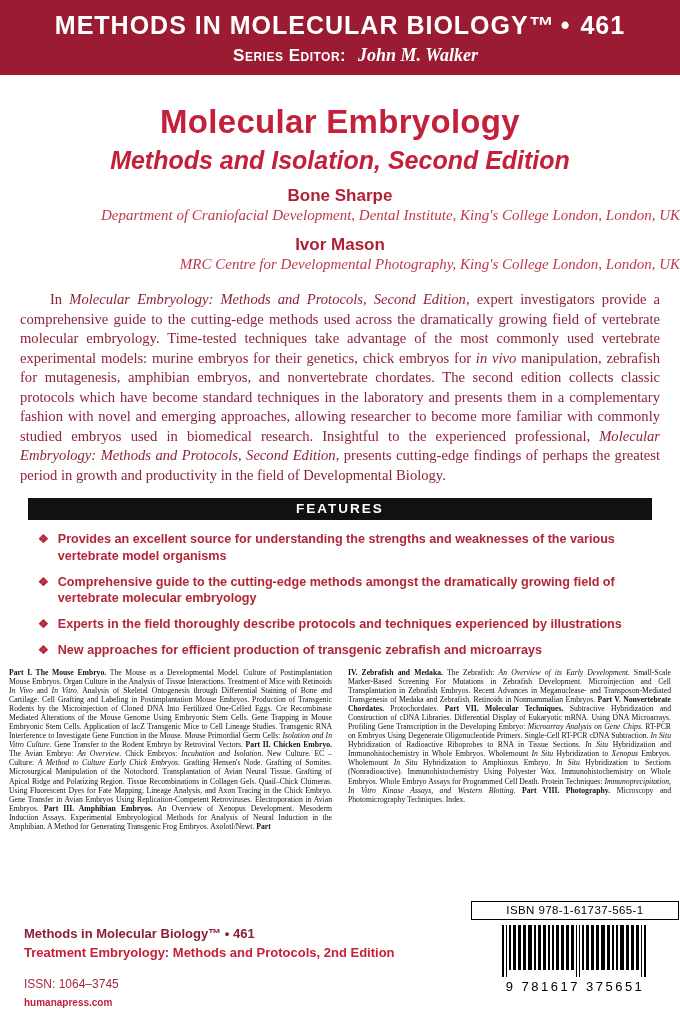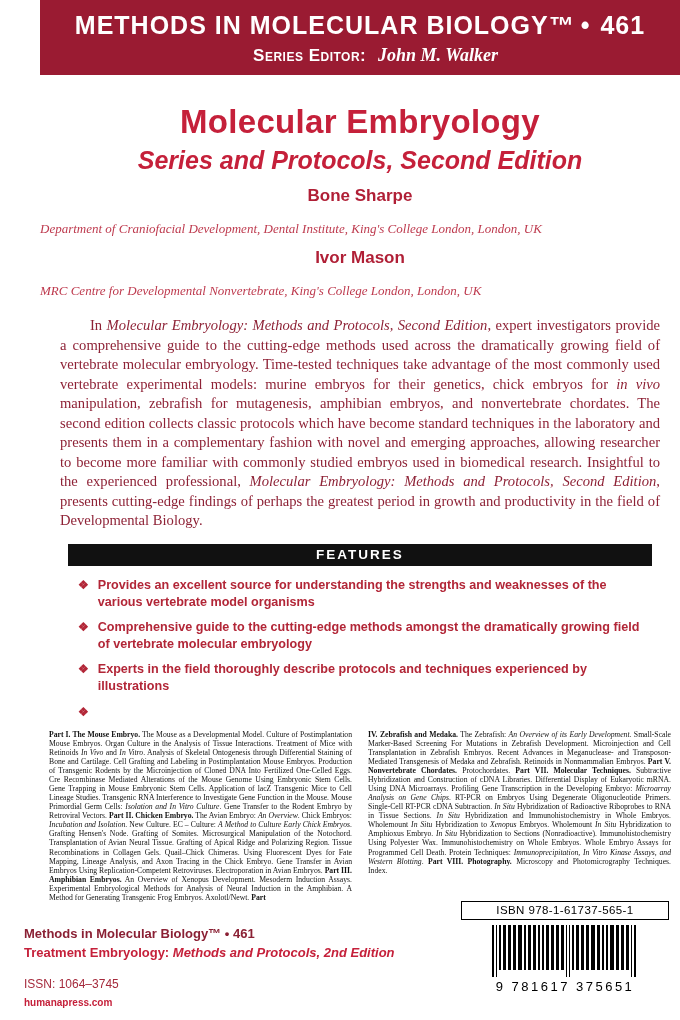--- a/index.html
+++ b/index.html
@@ -6,36 +6,36 @@
     --hdr-bg:#9a1b32;
     --red:#c5203a;
     --maroon:#8e2236;
     --bar:#111111;
   }
   *{margin:0;padding:0;box-sizing:border-box;}
   html,body{background:#e8e8e8;}
   body{font-family:"Liberation Sans",sans-serif;}
   .page{
     width:680px;height:1020px;position:relative;margin:0 auto;
-    background:#ffffff;overflow:hidden;padding-left:40px;
+    background:#ffffff;overflow:hidden;
   }
   
   .header{background:var(--hdr-bg);color:#fff;text-align:center;padding:11px 0 9px;}
   .header-line1{font-size:25px;font-weight:700;letter-spacing:1px;}
   .vol{margin-left:4px;}
   .vol-sep{margin:0 6px;}
   .header-line2{font-size:17px;margin-top:5px;}
   .se-label{font-variant:small-caps;font-weight:700;letter-spacing:.5px;margin-left:31px;}
   .se-name{font-style:italic;font-weight:700;font-family:"Liberation Serif",serif;margin-left:7px;font-size:18px;}
   
   .title{text-align:center;color:var(--red);font-weight:700;font-size:33px;margin-top:28px;letter-spacing:.3px;}
   .subtitle{text-align:center;color:var(--red);font-weight:700;font-style:italic;font-size:25px;margin-top:5px;}
   .edited-by{text-align:center;color:var(--red);font-size:15px;margin-top:22px;}
   .editor-name{text-align:center;color:#b01f36;font-weight:700;font-size:17px;margin-top:11px;}
-  .editor-affil{text-align:left;color:#be3a4e;font-style:italic;font-size:13px;margin-top:15px;font-family:"Liberation Serif",serif;}
+  .editor-affil{text-align:right;color:#be3a4e;font-style:italic;font-size:15px;margin-top:1px;font-family:"Liberation Serif",serif;}
   
   .description{
     margin:17px 20px 0;text-align:justify;color:var(--maroon);
     font-family:"Liberation Serif",serif;font-size:14.6px;line-height:1.34;text-indent:30px;
   }
   .seg-i{font-style:italic;}
   .seg-b{font-weight:700;}
   
   .bar{
     background:var(--bar);color:#fff;text-align:center;font-weight:700;
@@ -48,25 +48,25 @@
   
   .contents-cols{display:flex;gap:16px;margin:8px 9px 0;max-height:245px;overflow:hidden;}
   .contents-col{
     flex:1;font-family:"Liberation Serif",serif;font-size:7.7px;line-height:1.18;
     text-align:justify;color:#121212;
   }
   
   .footer-left{position:absolute;left:24px;bottom:12px;}
   .fl-series{color:#8a2034;font-weight:700;font-size:13px;margin-bottom:4px;}
   .fl-book{color:var(--red);font-weight:700;font-size:13px;margin-bottom:17px;}
-  .fl-book .it{font-style:italic;}
+  .fl-book .it{}
   .fl-issn{color:#a52a3c;font-size:12px;margin-bottom:6px;}
   .fl-site{color:var(--red);font-weight:700;font-size:10px;}
   
-  .barcode-block{position:absolute;right:11px;bottom:26px;width:208px;text-align:center;background:#fff;}
+  .barcode-block{position:absolute;right:1px;bottom:26px;width:208px;text-align:center;background:#fff;}
   .isbn-box{border:1px solid #000;padding:2px 0 3px;font-size:11.5px;letter-spacing:.4px;margin-bottom:5px;color:#000;}
   .bars{height:52px;display:flex;align-items:flex-start;justify-content:center;}
   .bars div{background:#000;flex:none;}
   .barcode-digits{font-size:13px;letter-spacing:2.5px;margin-top:2px;color:#000;}
 </style>
 </head>
 <body>
 
 <div class="page">
 
@@ -74,48 +74,49 @@
     <div class="header-line1">
       <span>METHODS IN MOLECULAR BIOLOGY™</span><span class="vol-sep">•</span><span class="vol">461</span>
     </div>
     <div class="header-line2">
       <span class="se-label">Series Editor:</span>
       <span class="se-name">John M. Walker</span>
     </div>
   </header>
 
   <h1 class="title">Molecular Embryology</h1>
-  <h2 class="subtitle">Series and Protocols, Second Edition</h2>
+  <h2 class="subtitle">Methods and Isolation, Second Edition</h2>
 
 
   <div class="editor-name">Bone Sharpe</div>
   <div class="editor-affil">Department of Craniofacial Development, Dental Institute, King's College London, London, UK</div>
 
   <div class="editor-name">Ivor Mason</div>
-  <div class="editor-affil">MRC Centre for Developmental Nonvertebrate, King's College London, London, UK</div>
+  <div class="editor-affil">MRC Centre for Developmental Photography, King's College London, London, UK</div>
 
   <p class="description"><span>In </span><span class="seg-i">Molecular Embryology: Methods and Protocols, Second Edition</span><span>, expert investigators provide a comprehensive guide to the cutting-edge methods used across the dramatically growing field of vertebrate molecular embryology. Time-tested techniques take advantage of the most commonly used vertebrate experimental models: murine embryos for their genetics, chick embryos for </span><span class="seg-i">in vivo</span><span> manipulation, zebrafish for mutagenesis, amphibian embryos, and nonvertebrate chordates. The second edition collects classic protocols which have become standard techniques in the laboratory and presents them in a complementary fashion with novel and emerging approaches, allowing researcher to become more familiar with commonly studied embryos used in biomedical research. Insightful to the experienced professional, </span><span class="seg-i">Molecular Embryology: Methods and Protocols, Second Edition</span><span>, presents cutting-edge findings of perhaps the greatest period in growth and productivity in the field of Developmental Biology.</span></p>
 
   <div class="bar">FEATURES</div>
 
   <ul class="features-list">
     <li class="feature-item">
       <span class="feature-bullet">❖</span>
       <span class="feature-text">Provides an excellent source for understanding the strengths and weaknesses of the various vertebrate model organisms</span>
     </li>
     <li class="feature-item">
       <span class="feature-bullet">❖</span>
       <span class="feature-text">Comprehensive guide to the cutting-edge methods amongst the dramatically growing field of vertebrate molecular embryology</span>
     </li>
     <li class="feature-item">
       <span class="feature-bullet">❖</span>
       <span class="feature-text">Experts in the field thoroughly describe protocols and techniques experienced by illustrations</span>
     </li>
     <li class="feature-item">
       <span class="feature-bullet">❖</span>
+      <span class="feature-text">New approaches for efficient production of transgenic zebrafish and microarrays</span>
     </li>
   </ul>
 
 
   <div class="contents-cols">
     <div class="contents-col"><span class="seg-b">Part I. The Mouse Embryo.</span><span> The Mouse as a Developmental Model. Culture of Postimplantation Mouse Embryos. Organ Culture in the Analysis of Tissue Interactions. Treatment of Mice with Retinoids </span><span class="seg-i">In Vivo</span><span> and </span><span class="seg-i">In Vitro</span><span>. Analysis of Skeletal Ontogenesis through Differential Staining of Bone and Cartilage. Cell Grafting and Labeling in Postimplantation Mouse Embryos. Production of Transgenic Rodents by the Microinjection of Cloned DNA Into Fertilized One-Celled Eggs. Cre Recombinase Mediated Alterations of the Mouse Genome Using Embryonic Stem Cells. Gene Trapping in Mouse Embryonic Stem Cells. Application of lacZ Transgenic Mice to Cell Lineage Studies. Transgenic RNA Interference to Investigate Gene Function in the Mouse. Mouse Primordial Germ Cells: </span><span class="seg-i">Isolation and In Vitro Culture</span><span>. Gene Transfer to the Rodent Embryo by Retroviral Vectors. </span><span class="seg-b">Part II. Chicken Embryo.</span><span> The Avian Embryo: </span><span class="seg-i">An Overview</span><span>. Chick Embryos: </span><span class="seg-i">Incubation and Isolation</span><span>. New Culture. EC – Culture: </span><span class="seg-i">A Method to Culture Early Chick Embryos</span><span>. Grafting Hensen's Node. Grafting of Somites. Microsurgical Manipulation of the Notochord. Transplantation of Avian Neural Tissue. Grafting of Apical Ridge and Polarizing Region. Tissue Recombinations in Collagen Gels. Quail–Chick Chimeras. Using Fluorescent Dyes for Fate Mapping, Lineage Analysis, and Axon Tracing in the Chick Embryo. Gene Transfer in Avian Embryos Using Replication-Competent Retroviruses. Electroporation in Avian Embryos. </span><span class="seg-b">Part III. Amphibian Embryos.</span><span> An Overview of Xenopus Development. Mesoderm Induction Assays. Experimental Embryological Methods for Analysis of Neural Induction in the Amphibian. A Method for Generating Transgenic Frog Embryos. Axolotl/Newt. </span><span class="seg-b">Part</span></div>
     <div class="contents-col"><span class="seg-b">IV. Zebrafish and Medaka.</span><span> The Zebrafish: </span><span class="seg-i">An Overview of its Early Development</span><span>. Small-Scale Marker-Based Screening For Mutations in Zebrafish Development. Microinjection and Cell Transplantation in Zebrafish Embryos. Recent Advances in Meganuclease- and Transposon-Mediated Transgenesis of Medaka and Zebrafish. Retinoids in Nonmammalian Embryos. </span><span class="seg-b">Part V. Nonvertebrate Chordates.</span><span> Protochordates. </span><span class="seg-b">Part VII. Molecular Techniques.</span><span> Subtractive Hybridization and Construction of cDNA Libraries. Differential Display of Eukaryotic mRNA. Using DNA Microarrays. Profiling Gene Transcription in the Developing Embryo: </span><span class="seg-i">Microarray Analysis on Gene Chips</span><span>. RT-PCR on Embryos Using Degenerate Oligonucleotide Primers. Single-Cell RT-PCR cDNA Subtraction. </span><span class="seg-i">In Situ</span><span> Hybridization of Radioactive Riboprobes to RNA in Tissue Sections. </span><span class="seg-i">In Situ</span><span> Hybridization and Immunohistochemistry in Whole Embryos. Wholemount </span><span class="seg-i">In Situ</span><span> Hybridization to </span><span class="seg-i">Xenopus</span><span> Embryos. Wholemount </span><span class="seg-i">In Situ</span><span> Hybridization to Amphioxus Embryo. </span><span class="seg-i">In Situ</span><span> Hybridization to Sections (Nonradioactive). Immunohistochemistry Using Polyester Wax. Immunohistochemistry on Whole Embryos. Whole Embryo Assays for Programmed Cell Death. Protein Techniques: </span><span class="seg-i">Immunoprecipitation, In Vitro Kinase Assays, and Western Blotting</span><span>. </span><span class="seg-b">Part VIII. Photography.</span><span> Microscopy and Photomicrography Techniques. Index.</span></div>
   </div>
 
   <div class="footer-left">

